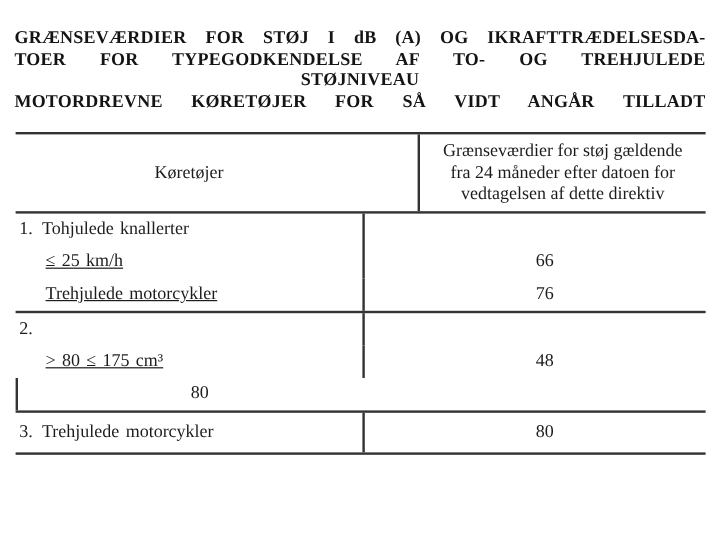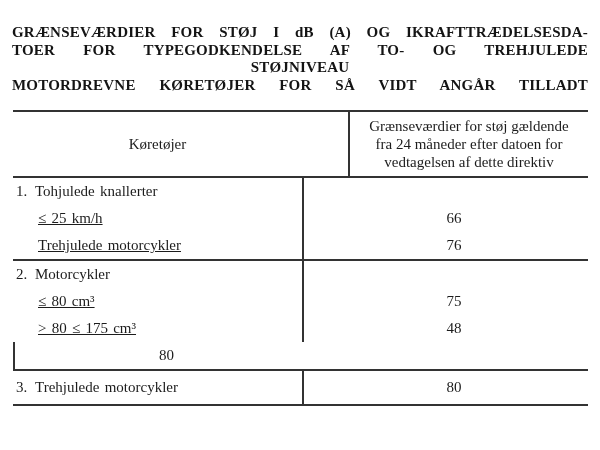--- a/index.html
+++ b/index.html
@@ -138,29 +138,22 @@
           <span>Trehjulede motorcykler</span>
         </div>
         <div class="cell-r">76</div>
       </div>
     </div>
 
     <div class="t-section">
       <div class="t-row">
         <div class="cell-l">
           <span class="num">2.</span>
-          <span>Motorcykler</span>
         </div>
         <div class="cell-r"></div>
-      </div>
-      <div class="t-row">
-        <div class="cell-l sub">
-          <span>≤ 80 cm³</span>
-        </div>
-        <div class="cell-r">75</div>
       </div>
       <div class="t-row">
         <div class="cell-l sub">
           <span>&gt; 80 ≤ 175 cm³</span>
         </div>
         <div class="cell-r">48</div>
       </div>
       <div class="t-row">
         <div class="cell-r">80</div>
       </div>

